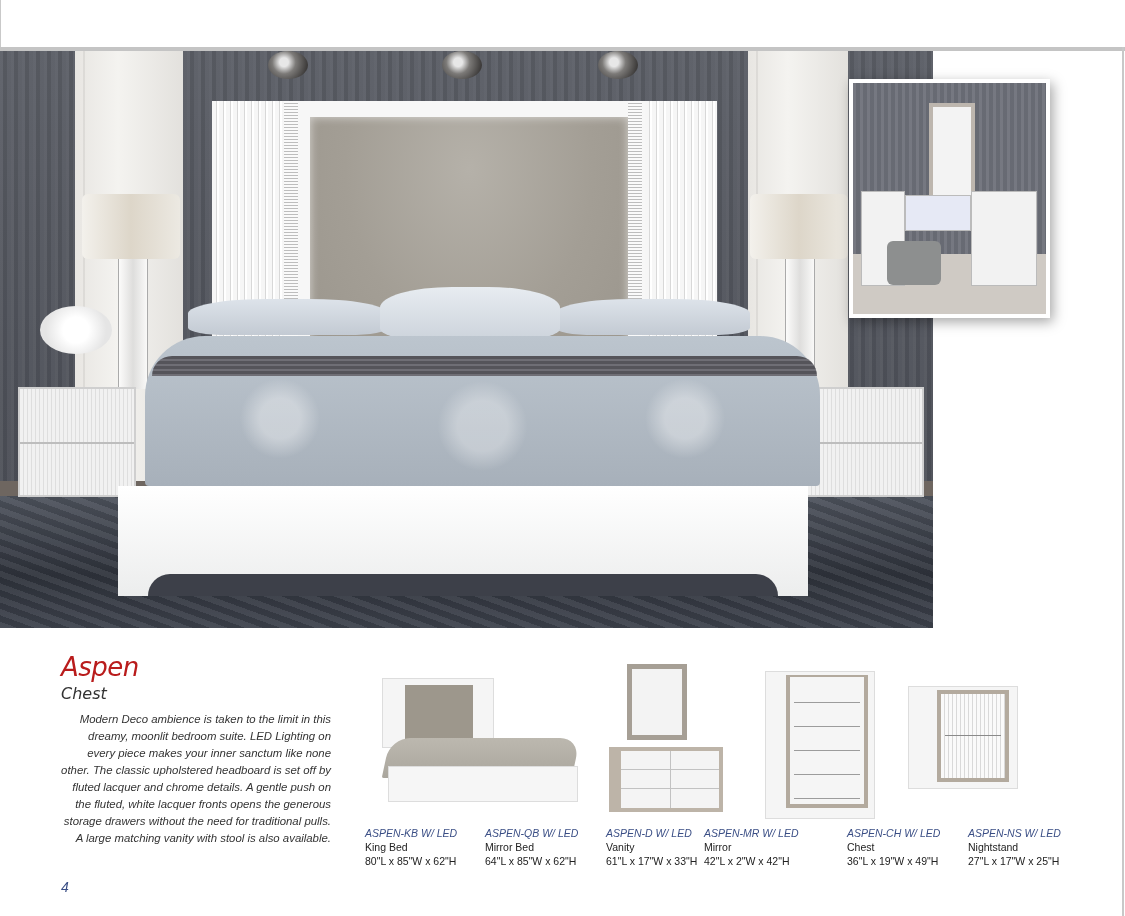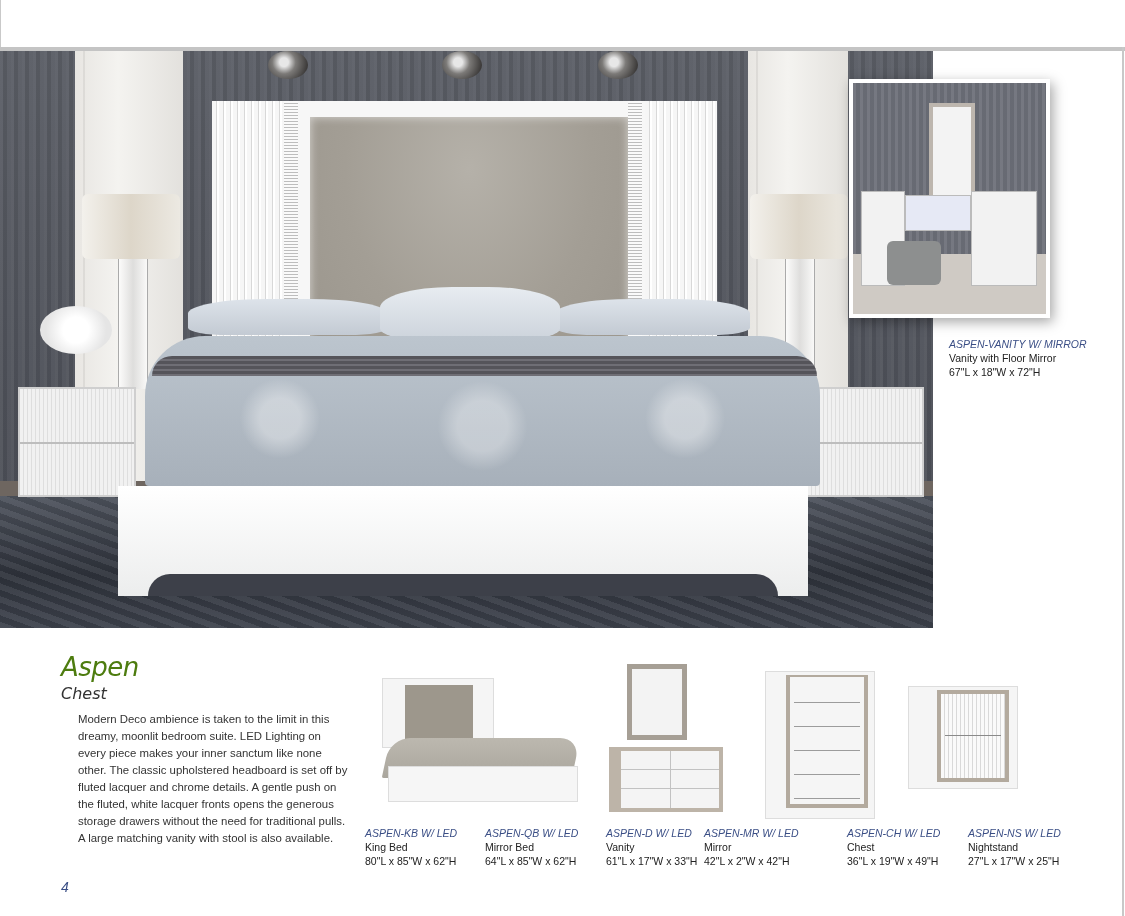--- a/index.html
+++ b/index.html
@@ -88,23 +88,23 @@
   .vanity .vtop { position: absolute; left: 52px; top: 112px; width: 66px; height: 36px; background: #e6e9f5; border: 1px solid #bbb; }
   .vanity .vstool { position: absolute; left: 34px; top: 158px; width: 54px; height: 44px; border-radius: 6px; background: #8d8f8f; }
 
   
   .side-specs { position: absolute; left: 949px; top: 337px; width: 170px; }
   .spec { margin-bottom: 11px; }
   .code { font-style: italic; color: #3a4e85; font-size: 10.5px; line-height: 14px; }
   .name, .dims { color: #222; font-size: 10.5px; line-height: 14px; }
 
   
-  .title { position: absolute; left: 61px; top: 652px; font-size: 26px; font-style: italic; color: #4d7c0f; font-family: "DejaVu Sans", sans-serif; letter-spacing: -0.5px; }
+  .title { position: absolute; left: 61px; top: 652px; font-size: 26px; font-style: italic; color: #b91c1c; font-family: "DejaVu Sans", sans-serif; letter-spacing: -0.5px; }
   .subtitle { position: absolute; left: 61px; top: 684px; font-size: 16px; font-style: italic; color: #333; font-family: "DejaVu Sans", sans-serif; }
-  .desc { position: absolute; left: 78px; top: 711px; width: 270px; font-size: 11.4px; line-height: 17px; color: #333; }
+  .desc { position: absolute; left: 61px; top: 711px; width: 270px; font-size: 11.4px; line-height: 17px; font-style: italic; color: #333; text-align: right; }
   .page-num { position: absolute; left: 61px; top: 879px; font-size: 14px; font-style: italic; color: #3a4e85; }
 
   
   .product { position: absolute; top: 826px; width: 120px; }
   .product .code, .product .name, .product .dims { font-size: 10.5px; line-height: 14px; }
   .pimg { position: absolute; }
 
   
   .kb-hb { left: 382px; top: 678px; width: 112px; height: 70px; background: #f5f5f5; border: 1px solid #ddd; }
   .kb-hb::after { content: ""; position: absolute; left: 22px; top: 6px; width: 68px; height: 62px; background: #9d978c; }
@@ -170,25 +170,20 @@
   <div class="vwall"></div>
   <div class="vfloor"></div>
   <div class="vmirror"></div>
   <div class="vchest l"></div>
   <div class="vtop"></div>
   <div class="vchest r"></div>
   <div class="vstool"></div>
 </div>
 
 <div class="side-specs">
-  <div class="spec">
-    <div class="code">ASPEN-VANITY W/ MIRROR</div>
-    <div class="name">Vanity with Floor Mirror</div>
-    <div class="dims">67"L x 18"W x 72"H</div>
-  </div>
 </div>
 
 <div class="title">Aspen</div>
 <div class="subtitle">Chest</div>
 <div class="desc">Modern Deco ambience is taken to the limit in this dreamy, moonlit bedroom suite. LED Lighting on every piece makes your inner sanctum like none other. The classic upholstered headboard is set off by fluted lacquer and chrome details. A gentle push on the fluted, white lacquer fronts opens the generous storage drawers without the need for traditional pulls. A large matching vanity with stool is also available.</div>
 <div class="page-num">4</div>
 
 <div class="pimg kb-hb"></div>
 <div class="pimg kb-bed"></div>
 <div class="pimg kb-base"></div>

